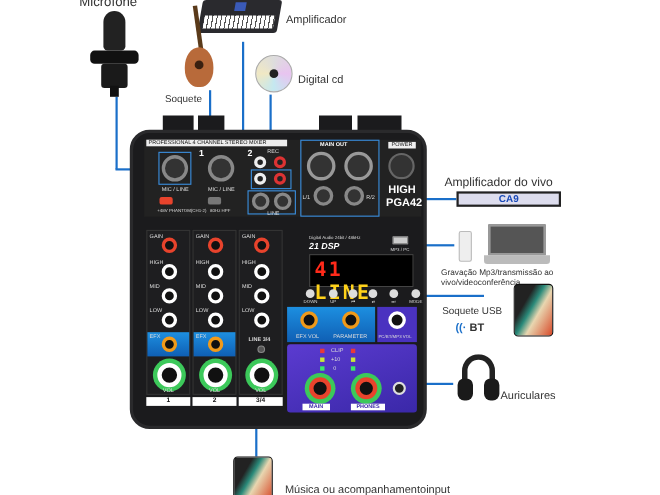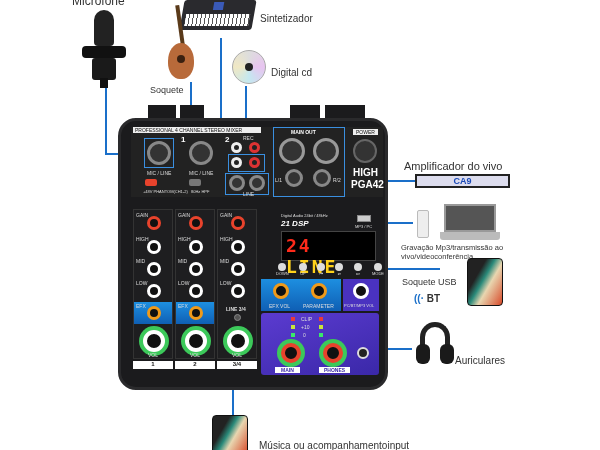--- a/index.html
+++ b/index.html
@@ -33,21 +33,21 @@
 <div class="line" style="left:190px;top:82px;width:1.5px;height:70px"></div>
 <div class="line" style="left:220px;top:38px;width:1.5px;height:114px"></div>
 <div class="line" style="left:245px;top:86px;width:1.5px;height:66px"></div>
 <div class="line" style="left:370px;top:180px;width:45px;height:1.5px"></div>
 <div class="line" style="left:365px;top:222px;width:48px;height:1.5px"></div>
 <div class="line" style="left:370px;top:268px;width:70px;height:1.5px"></div>
 <div class="line" style="left:376px;top:348px;width:36px;height:1.5px"></div>
 <div class="line" style="left:232px;top:345px;width:1.5px;height:70px"></div>
 
 <div class="lbl" style="left:72px;top:-6px;font-size:12px">Microfone</div>
-<div class="lbl" style="left:260px;top:13px;font-size:10px">Sintetizador</div>
+<div class="lbl" style="left:260px;top:13px;font-size:10px">Amplificador</div>
 <div class="lbl" style="left:150px;top:85px;font-size:9px">Soquete</div>
 <div class="lbl" style="left:271px;top:67px;font-size:10px">Digital cd</div>
 <div class="lbl" style="left:404px;top:160px;font-size:11px">Amplificador do vivo</div>
 <div class="lbl" style="left:401px;top:243px;font-size:7.5px;white-space:normal;width:120px;line-height:9px"><span>Gravação Mp3/transmissão ao vivo/videoconferência</span></div>
 <div class="lbl" style="left:402px;top:277px;font-size:9px">Soquete USB</div>
 <div class="lbl" style="left:414px;top:293px;font-size:10px;font-weight:bold">
   <span style="color:#1a6fc9">((·</span>
   <span>BT</span>
 </div>
 <div class="lbl" style="left:455px;top:355px;font-size:10px">Auriculares</div>
@@ -181,21 +181,21 @@
     <div style="flex:1;background:#fff;color:#111;font-size:6px;text-align:center;font-weight:bold">1</div>
     <div style="flex:1;background:#fff;color:#111;font-size:6px;text-align:center;font-weight:bold">2</div>
     <div style="flex:1;background:#fff;color:#111;font-size:6px;text-align:center;font-weight:bold">3/4</div>
   </div>
 
   <div class="tiny" style="left:160px;top:92px;font-size:4px">Digital Audio 24bit / 48kHz</div>
   <div class="tiny" style="left:160px;top:98px;font-size:8px;font-weight:bold;font-style:italic;color:#fff">21 DSP</div>
   <div class="abs" style="left:236px;top:94px;width:14px;height:7px;background:#ccc;border:1px solid #888"></div>
   <div class="tiny" style="left:234px;top:103px;font-size:4px">MP3 / PC</div>
   <div class="display">
-    <span style="color:#ff2a1a">24</span>
+    <span style="color:#ff2a1a">41</span>
     <span style="color:#ffd21a">LINE</span>
   </div>
 
   <div class="abs" style="left:155px;top:142px;width:108px;height:14px;display:flex;justify-content:space-between">
     <div style="text-align:center">
         <div style="width:8px;height:8px;border-radius:50%;background:#ddd;margin:0 auto"></div>
         <div class="tiny" style="position:static;font-size:4px">DOWN</div>
       </div>
     <div style="text-align:center">
         <div style="width:8px;height:8px;border-radius:50%;background:#ddd;margin:0 auto"></div>

